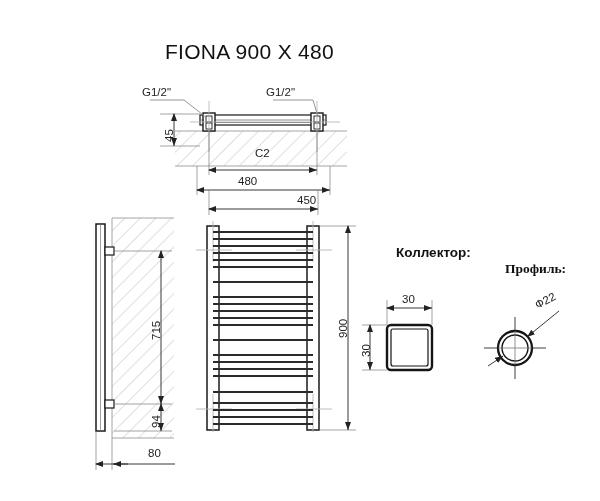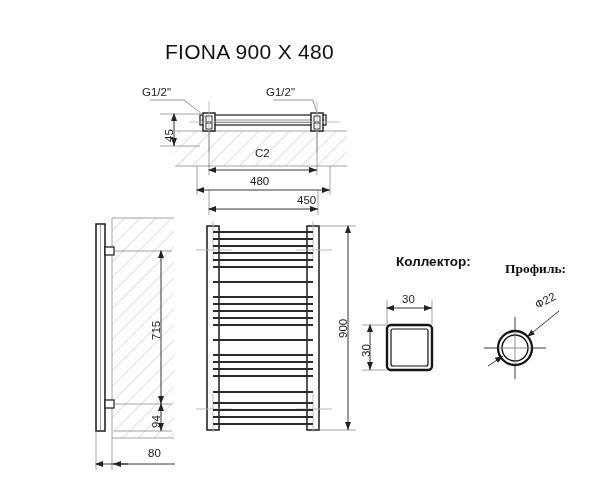--- a/index.html
+++ b/index.html
@@ -31,21 +31,21 @@
     font-size: 21px;
     letter-spacing: 0.3px;
     color: #111;
   }
   .sect-hdr {
     position: absolute;
     font-size: 13.5px;
     font-weight: bold;
     color: #111;
   }
-  #hdr-collector { left: 396px; top: 254px; }
+  #hdr-collector { left: 396px; top: 245px; }
   #hdr-profile   { left: 505px; top: 261px; font-family: Liberation Serif, serif; }
   .dim {
     position: absolute;
     font-size: 11.5px;
     color: #222;
     white-space: nowrap;
   }
   .dim.vert {
     transform: rotate(-90deg);
     transform-origin: left top;
@@ -220,21 +220,21 @@
   </g>
 </svg>
 
 <div class="ttl">FIONA 900 X 480</div>
 
 <div class="lbl" style="left:142px; top:86px;">G1/2"</div>
 <div class="lbl" style="left:266px; top:86px;">G1/2"</div>
 
 <div class="dim vert" style="left:163px; top:142px;">45</div>
 <div class="dim" style="left:255px; top:147px;">C2</div>
-<div class="dim" style="left:250px; top:175px;">480</div>
+<div class="dim" style="left:238px; top:175px;">480</div>
 <div class="dim" style="left:249px; top:194px;margin-left:48px;">450</div>
 
 <div class="dim vert" style="left:150px; top:340px;">715</div>
 <div class="dim vert" style="left:150px; top:428px;">94</div>
 <div class="dim" style="left:148px; top:447px;">80</div>
 
 <div class="dim vert" style="left:337px; top:338px;">900</div>
 
 <div class="sect-hdr" id="hdr-collector">Коллектор:</div>
 <div class="dim" style="left:402px; top:293px;">30</div>

